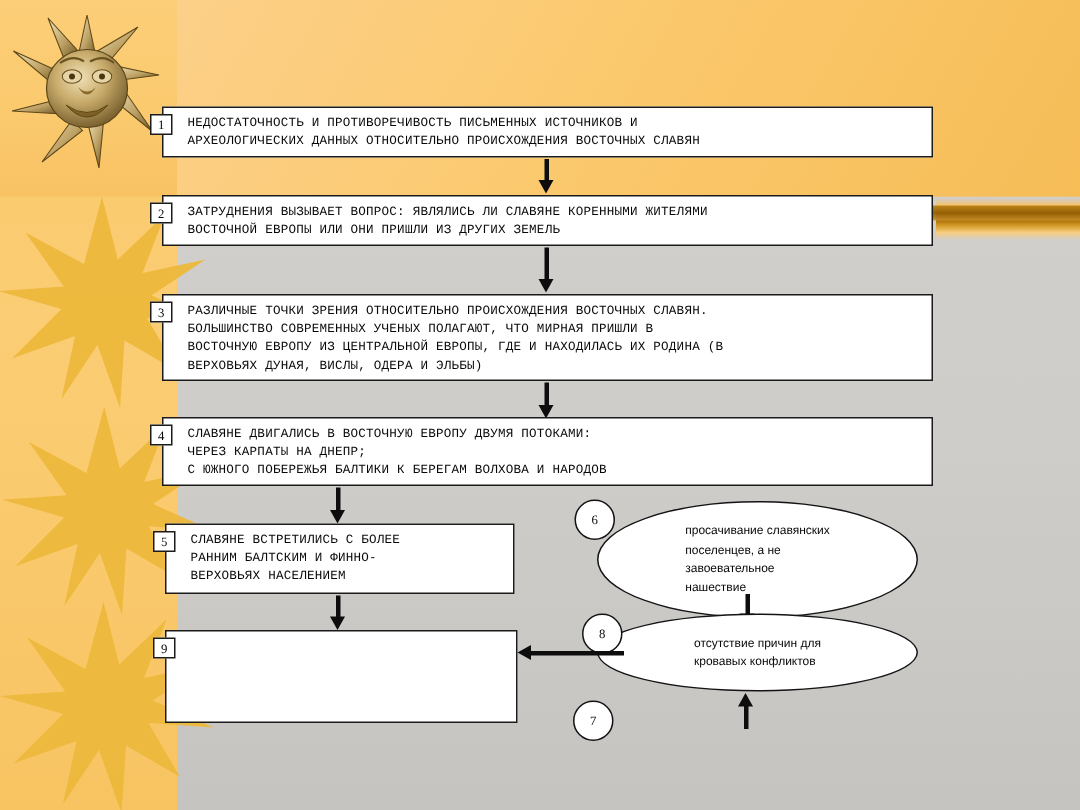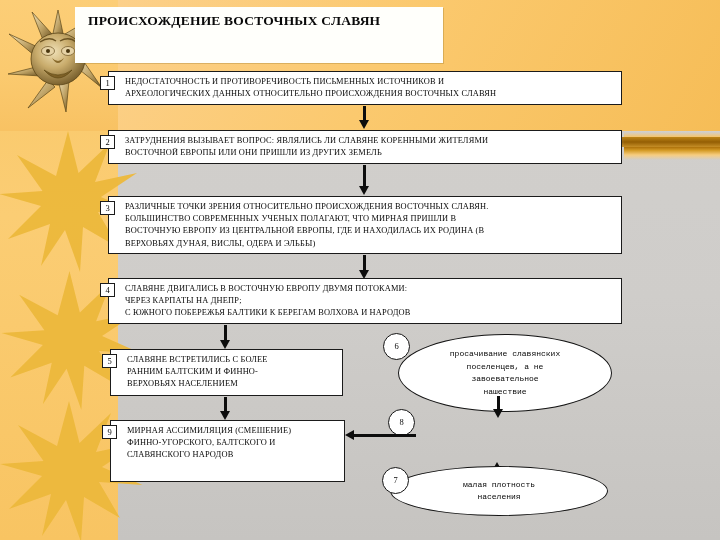--- a/index.html
+++ b/index.html
@@ -74,21 +74,21 @@
     white-space:nowrap;
   }
   
   .fbox{
     position:absolute;
     background:#ffffff;
     border:1.2px solid #1b1b1b;
     box-sizing:border-box;
   }
   .fbox .body{
-    font-family:Liberation Serif, serif;
+    font-family:Liberation Mono, monospace;
     font-size:8.4px;
     line-height:12.2px;
     color:#080808;
     letter-spacing:.15px;
     padding:4px 6px 3px 16px;
     white-space:pre-line;
   }
   .num{
     position:absolute;left:-9px;top:4px;
     width:15px;height:14px;
@@ -104,24 +104,24 @@
   
   .bubble{
     position:absolute;
     border:1.3px solid #141414;
     border-radius:50%;
     background:#ffffff;
     box-sizing:border-box;
     display:flex;align-items:center;justify-content:center;
   }
   .bubble .btext{
-    font-family:Liberation Mono, monospace;
+    font-family:Liberation Sans, sans-serif;
     font-size:8px;
     line-height:12.5px;
-    text-align:center;
+    text-align:left;
     color:#080808;
     white-space:pre-line;
     padding:0 26px;
   }
   .bnum{
     position:absolute;
     width:27px;height:27px;border-radius:50%;
     border:1.2px solid #141414;
     background:#ffffff;
     box-sizing:border-box;
@@ -219,23 +219,20 @@
       <ellipse cx="62" cy="47" rx="6.5" ry="4.5" fill="#e6d3a6" stroke="#6a5020" stroke-width=".7"></ellipse>
       <circle cx="42" cy="47" r="2" fill="#4a3710"></circle>
       <circle cx="62" cy="47" r="2" fill="#4a3710"></circle>
       <path d="M46 54 q6 10 12 0 q-6 6 -12 0Z" fill="#8a6b2c"></path>
       <path d="M38 66 q14 10 28 0 q-14 16 -28 0Z" fill="#7d6026" stroke="#58420f" stroke-width=".6"></path>
       <path d="M34 38 q9 -6 16 -1" fill="none" stroke="#6b5322" stroke-width="1.4"></path>
       <path d="M54 37 q9 -5 16 1" fill="none" stroke="#6b5322" stroke-width="1.4"></path>
     </svg>
   </div>
 
-  <div class="title-box">
-    <span class="title-text">ПРОИСХОЖДЕНИЕ ВОСТОЧНЫХ СЛАВЯН</span>
-  </div>
 
   <div class="fbox" style="left:108px;top:71px;width:514px;height:34px;">
     <div class="num">1</div>
     <div class="body">        НЕДОСТАТОЧНОСТЬ  И  ПРОТИВОРЕЧИВОСТЬ  ПИСЬМЕННЫХ  ИСТОЧНИКОВ  И
 АРХЕОЛОГИЧЕСКИХ ДАННЫХ ОТНОСИТЕЛЬНО ПРОИСХОЖДЕНИЯ ВОСТОЧНЫХ СЛАВЯН</div>
   </div>
   <div class="arrow-v" style="left:363px;top:106px;height:15px;"></div>
 
   <div class="fbox" style="left:108px;top:130px;width:514px;height:34px;">
     <div class="num">2</div>
@@ -264,37 +261,34 @@
   <div class="fbox" style="left:110px;top:349px;width:233px;height:47px;">
     <div class="num">5</div>
     <div class="body">СЛАВЯНЕ ВСТРЕТИЛИСЬ С БОЛЕЕ
 РАННИМ БАЛТСКИМ И ФИННО-
 ВЕРХОВЬЯХ НАСЕЛЕНИЕМ</div>
   </div>
   <div class="arrow-v" style="left:224px;top:397px;height:15px;"></div>
 
   <div class="fbox" style="left:110px;top:420px;width:235px;height:62px;">
     <div class="num">9</div>
-    <div class="body">МИРНАЯ АССИМИЛЯЦИЯ (СМЕШЕНИЕ)
-ФИННО-УГОРСКОГО, БАЛТСКОГО И
-СЛАВЯНСКОГО НАРОДОВ</div>
   </div>
 
   <div class="bubble" style="left:398px;top:334px;width:214px;height:78px;">
     <div class="btext">просачивание славянских
 поселенцев, а не
 завоевательное
 нашествие</div>
   </div>
   <div class="bnum" style="left:383px;top:333px;">6</div>
   <div class="arrow-v" style="left:497px;top:396px;height:14px;"></div>
 
+  <div class="bubble" style="left:398px;top:409px;width:214px;height:52px;">
+    <div class="btext">отсутствие причин для
+кровавых конфликтов</div>
+  </div>
   <div class="bnum" style="left:388px;top:409px;">8</div>
   <div class="arrow-h-left" style="left:354px;top:434px;width:62px;"></div>
   <div class="arrow-up" style="left:496px;top:470px;height:16px;"></div>
 
-  <div class="bubble" style="left:390px;top:466px;width:218px;height:50px;">
-    <div class="btext">малая плотность
-населения</div>
-  </div>
   <div class="bnum" style="left:382px;top:467px;">7</div>
 
 </div>
 
 </body></html>

